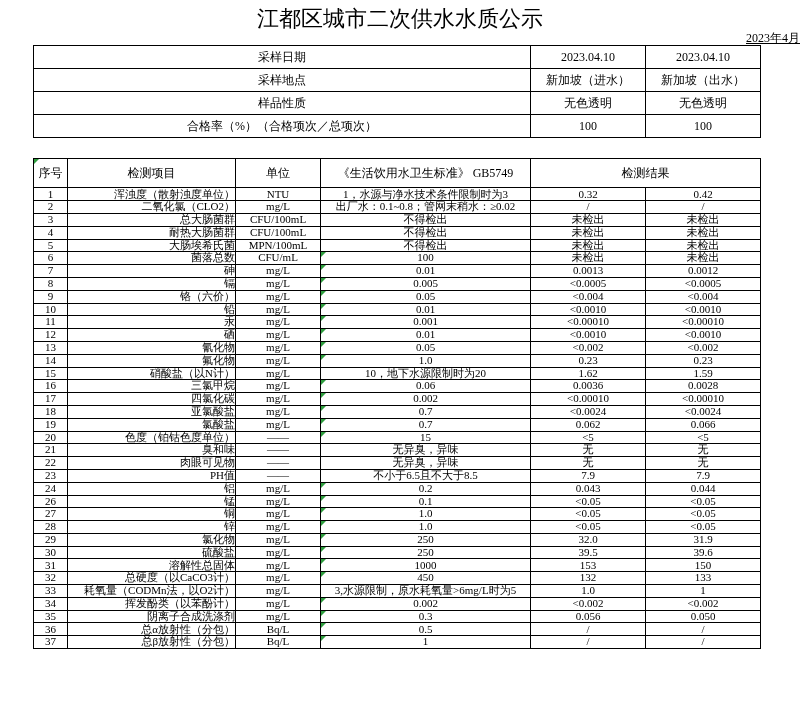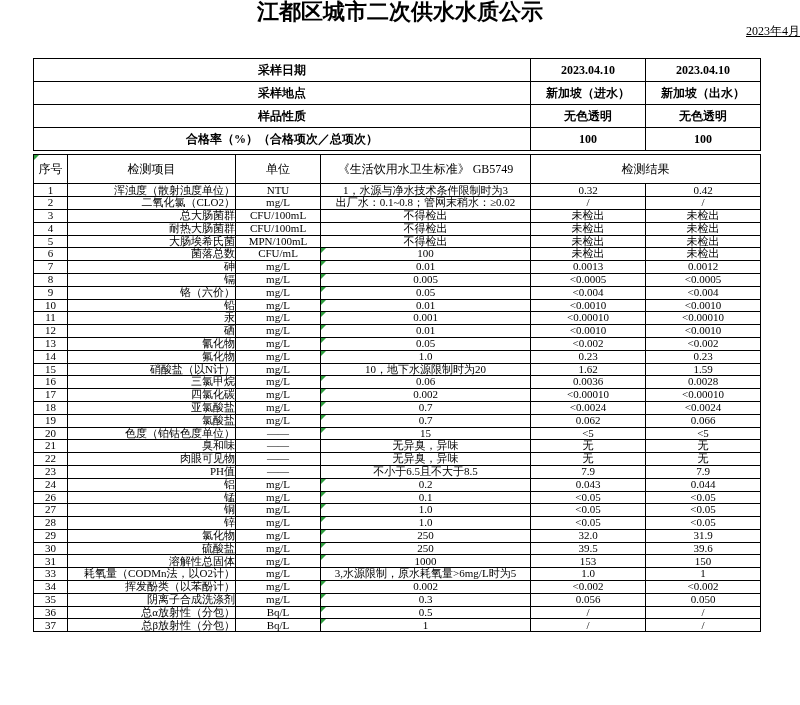--- a/index.html
+++ b/index.html
@@ -3,37 +3,37 @@
 <meta charset="utf-8">
 <style>
   html,body{margin:0;padding:0;}
   body{
     width:800px;height:705px;background:#ffffff;color:#000;
     font-family:"Liberation Serif","DejaVu Serif",serif;
     position:relative;overflow:hidden;
   }
   .title{
     text-align:center;font-family:"Liberation Sans","DejaVu Sans",sans-serif;
-    font-weight:bold;font-size:22px;line-height:1.1;
+    font-weight:normal;font-size:22px;line-height:1.1;margin-top:7px;
   }
   .subtitle{
     text-align:right;font-size:12px;line-height:1.1;
     text-decoration:underline;margin-top:1px;
   }
   table.tbl{
     border-collapse:collapse;table-layout:fixed;
     margin-left:33px;width:727px;
   }
   table.tbl td{
     border:1px solid #000;padding:0;text-align:center;
     line-height:1.05;overflow:hidden;white-space:nowrap;position:relative;
   }
-  .info-tbl{margin-top:20px;font-weight:bold;}
+  .info-tbl{margin-top:0;}
   .info-tbl tr{height:23px;font-size:12px;}
-  .data-tbl{margin-top:3px;}
+  .data-tbl{margin-top:20px;}
   tr.hdr{height:29px;font-size:12px;}
   tr.d{height:12.8px;font-size:11px;}
   tr.d td.item{text-align:right;padding-left:3px;}
   .tri{
     position:absolute;top:0;left:0;width:0;height:0;
     border-top:5px solid var(--flag-green,#2f9e3f);
     border-right:5px solid transparent;
     display:block;
   }
 </style>
@@ -327,20 +327,28 @@
       </tr>
       <tr class="d">
         <td>31</td>
         <td class="item">溶解性总固体</td>
         <td>mg/L</td>
         <td><span class="tri"></span>1000</td>
         <td>153</td>
         <td>150</td>
       </tr>
       <tr class="d">
+        <td>32</td>
+        <td class="item">总硬度（以CaCO3计）</td>
+        <td>mg/L</td>
+        <td><span class="tri"></span>450</td>
+        <td>132</td>
+        <td>133</td>
+      </tr>
+      <tr class="d">
         <td>33</td>
         <td class="item">耗氧量（CODMn法，以O2计）</td>
         <td>mg/L</td>
         <td>3,水源限制，原水耗氧量&gt;6mg/L时为5</td>
         <td>1.0</td>
         <td>1</td>
       </tr>
       <tr class="d">
         <td>34</td>
         <td class="item">挥发酚类（以苯酚计）</td>

